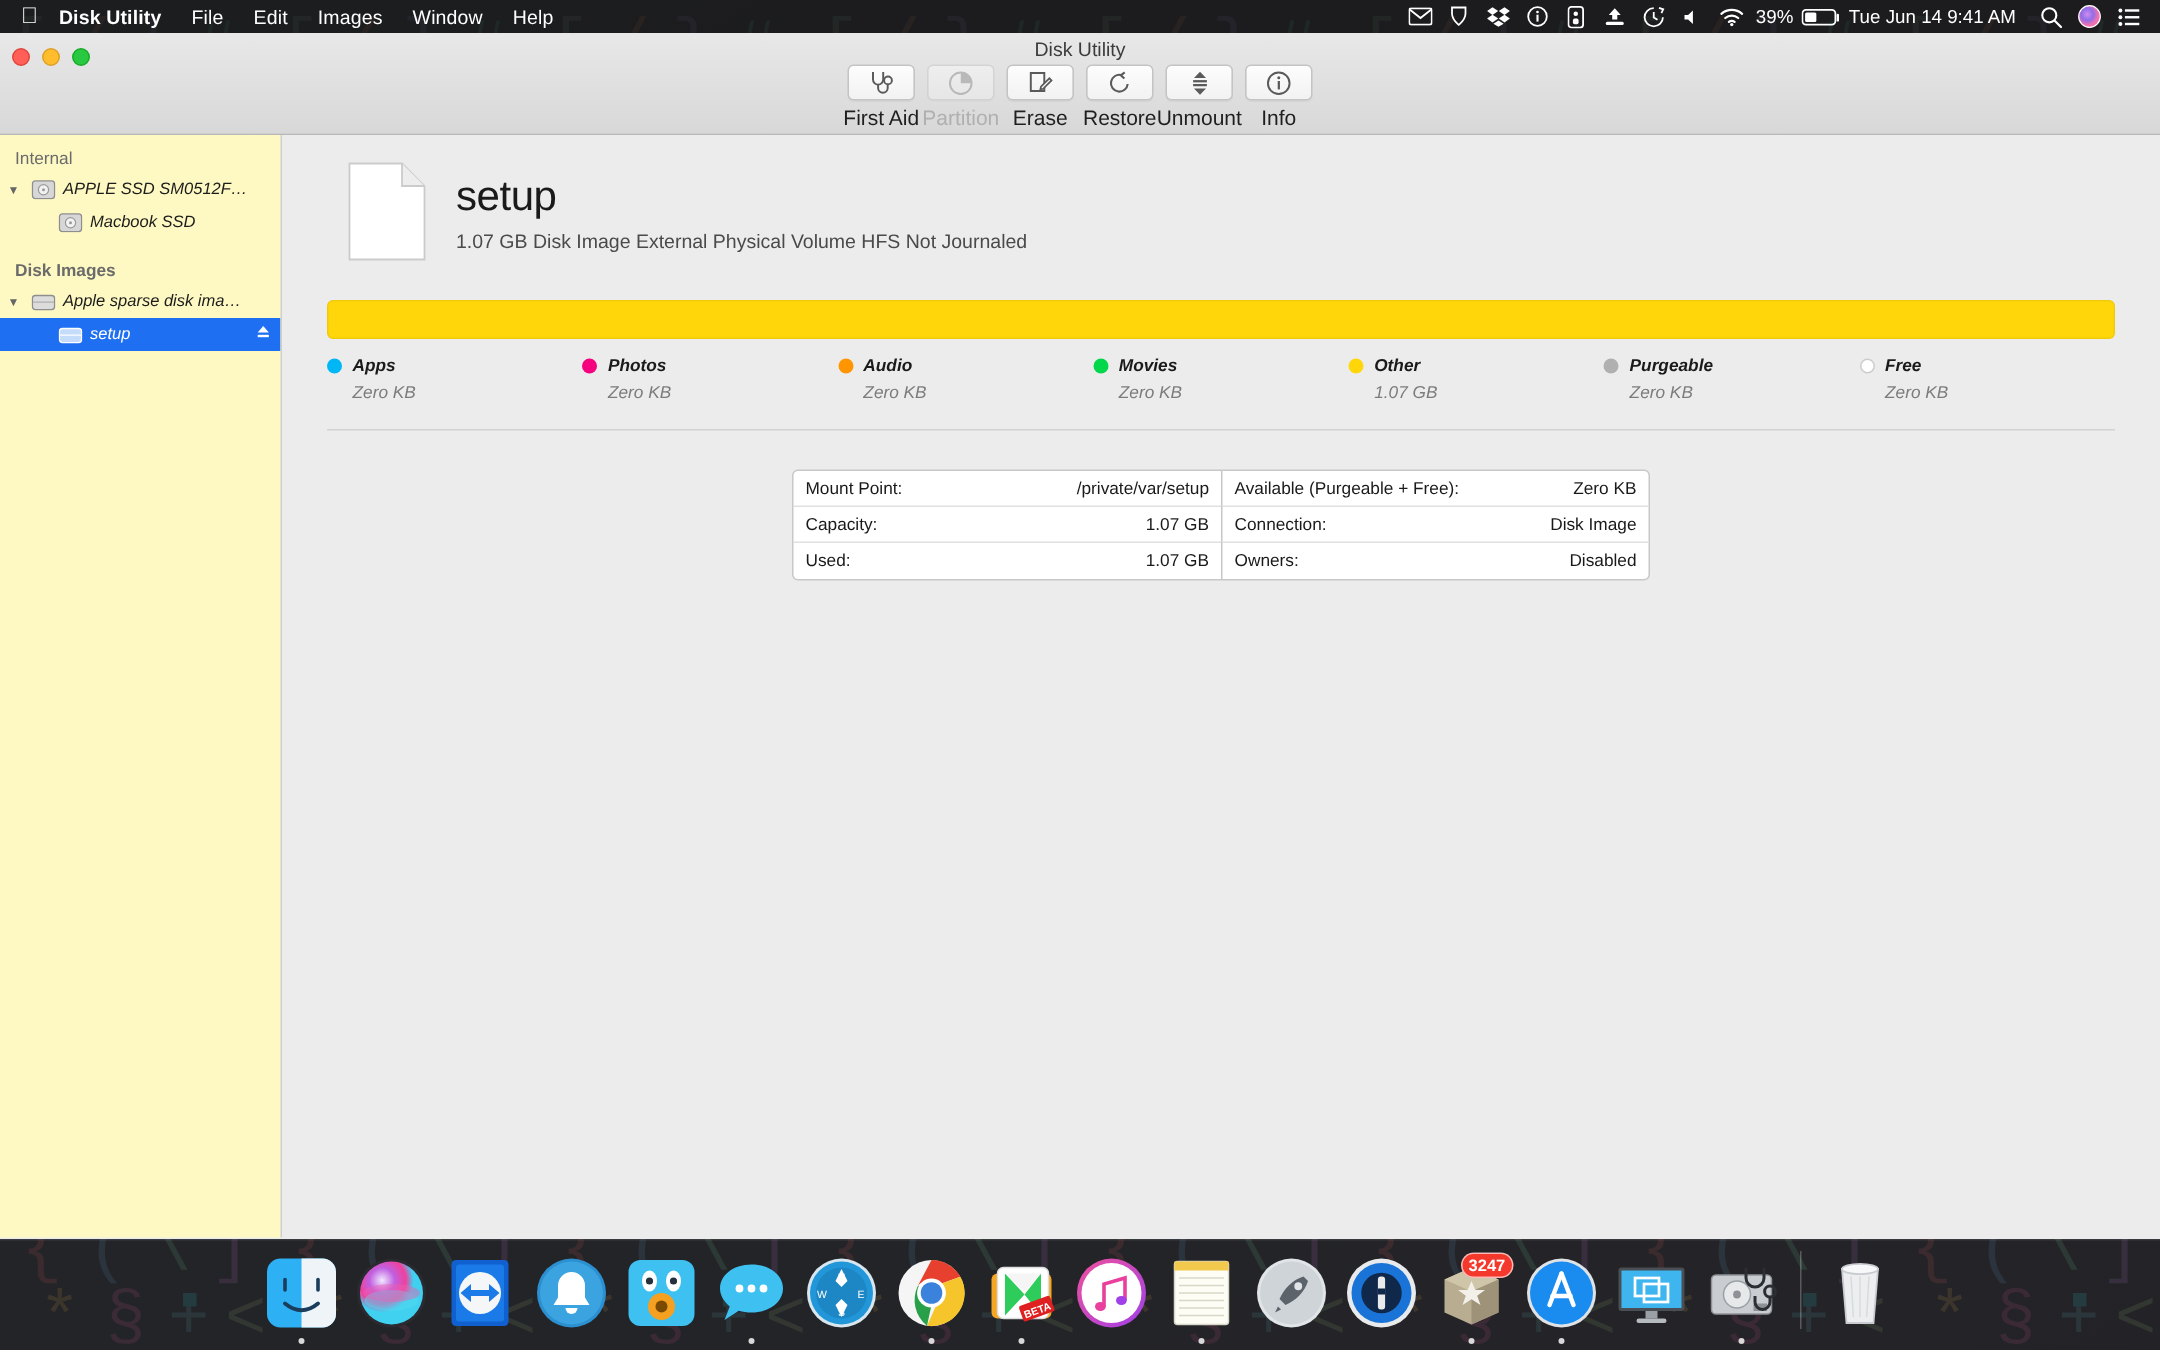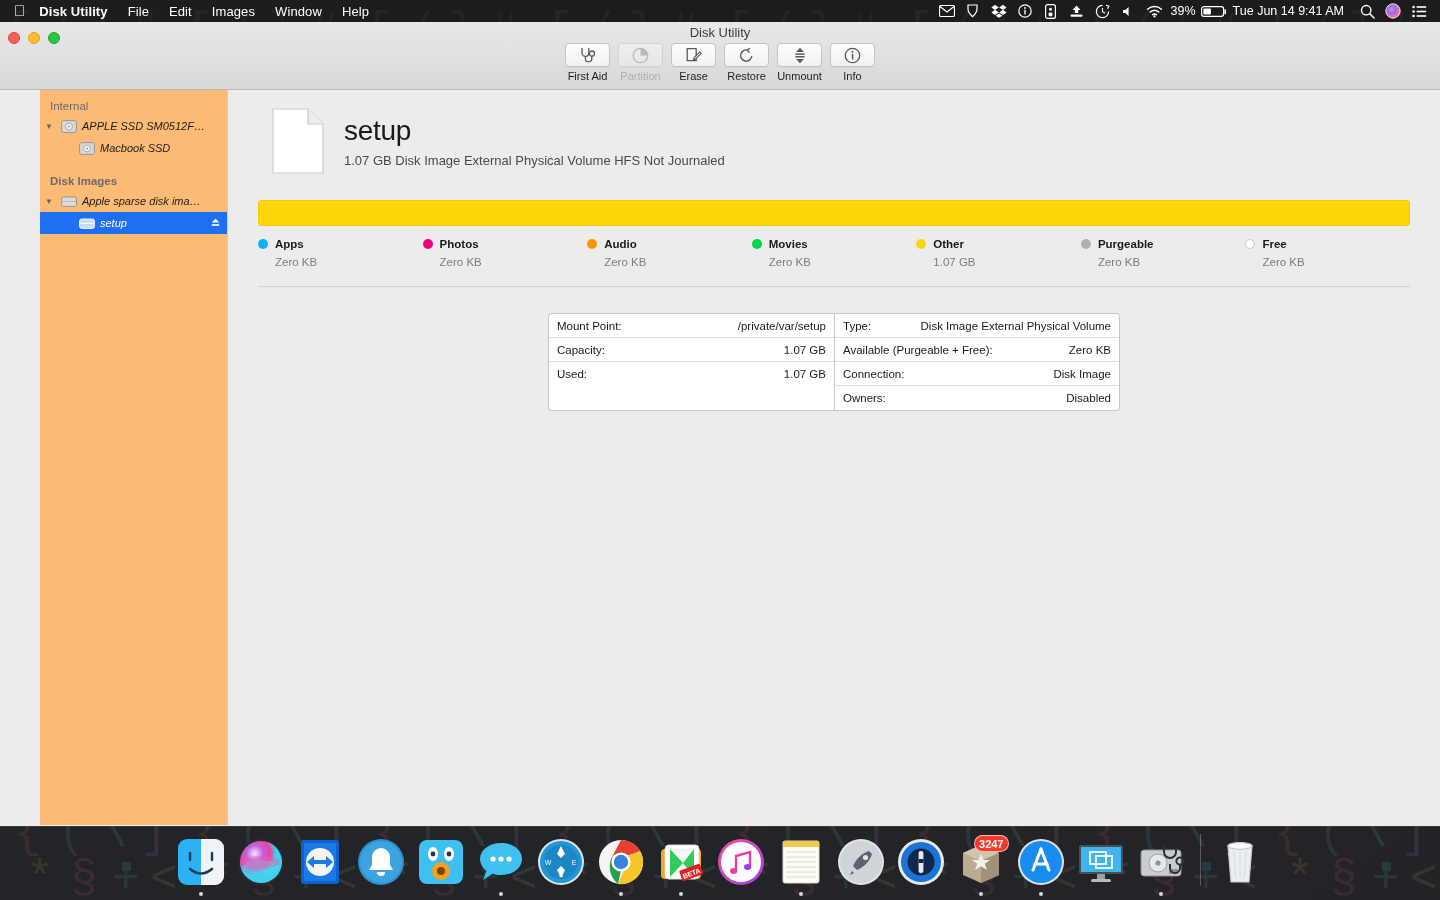--- a/index.html
+++ b/index.html
@@ -87,38 +87,37 @@
   }
   .tool-icon {
     width: 45px; height: 24px;
     background: linear-gradient(to bottom,#fdfdfd,#f2f2f2);
     border: 1px solid #c4c4c4;
     border-radius: 4px;
     display: flex; align-items: center; justify-content: center;
     box-shadow: 0 1px 0 rgba(0,0,0,0.04);
   }
   .tool-label {
-    font-size: 11px; color: #1f1f1f;
+    font-size: 14px; color: #1f1f1f;
     margin-top: 3px; white-space: nowrap;
   }
   .tool-btn.disabled .tool-label { color: #b0b0b0; }
   .tool-btn.disabled .tool-icon { opacity: .45; }
 
   
   .body-split { display: flex; height: calc(804px - 69px); }
 
   .sidebar {
     width: 188px; min-width: 188px;
-    background: #fdba74;
+    background: #fef9c3;
     border-right: 1px solid #cfcfcf;
     padding-top: 6px;
     font-size: 12px;
     color: #1c1c1c;
     overflow: hidden;
-    margin-left: 40px;
   }
   .sb-header {
     font-size: 11.5px; color: #6b6b6b;
     padding: 4px 0 3px 10px;
     font-weight: normal;
   }
   .sb-row {
     display: flex; align-items: center;
     height: 22px;
     padding-right: 6px;
@@ -157,21 +156,21 @@
   .vol-sub { font-size: 13px; color: #4a4a4a; margin-top: 6px; }
 
   .usage-area { margin: 26px 30px 0 30px; }
   .usage-bar {
     height: 26px; border-radius: 4px;
     background: #ffd60a;
     border: 1px solid rgba(0,0,0,0.06);
     display: flex; overflow: hidden;
   }
   .legend {
-    display: flex; margin-top: 12px;
+    display: flex; margin-top: 12px; font-style: italic;
   }
   .legend-item { flex: 1 1 0; }
   .legend-top { display: flex; align-items: center; gap: 7px; }
   .legend-dot {
     width: 10px; height: 10px; border-radius: 50%;
     flex: 0 0 10px;
   }
   .legend-name { font-size: 11.5px; font-weight: bold; color: #1a1a1a; }
   .legend-val { font-size: 11.5px; color: #7c7c7c; margin-top: 6px; margin-left: 17px; }
 
@@ -627,24 +626,20 @@
               <span class="info-key">Capacity:</span>
               <span class="info-val">1.07 GB</span>
             </div>
             <div class="info-row">
               <span class="info-key">Used:</span>
               <span class="info-val">1.07 GB</span>
             </div>
           </div>
           <div class="info-col">
             <div class="info-row">
-              <span class="info-key">Type:</span>
-              <span class="info-val">Disk Image External Physical Volume</span>
-            </div>
-            <div class="info-row">
               <span class="info-key">Available (Purgeable + Free):</span>
               <span class="info-val">Zero KB</span>
             </div>
             <div class="info-row">
               <span class="info-key">Connection:</span>
               <span class="info-val">Disk Image</span>
             </div>
             <div class="info-row">
               <span class="info-key">Owners:</span>
               <span class="info-val">Disabled</span>

